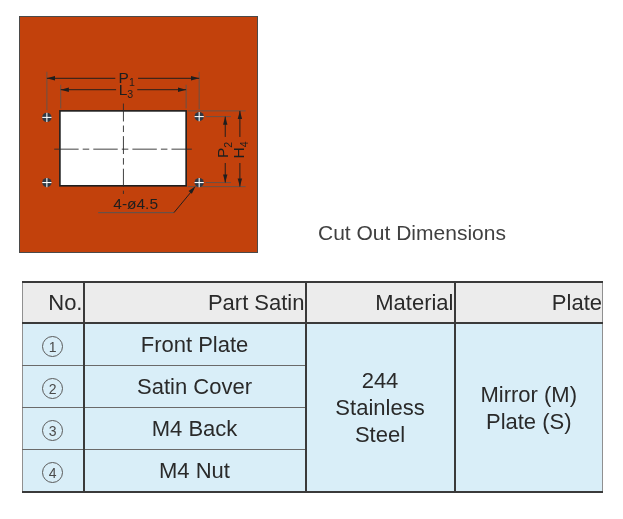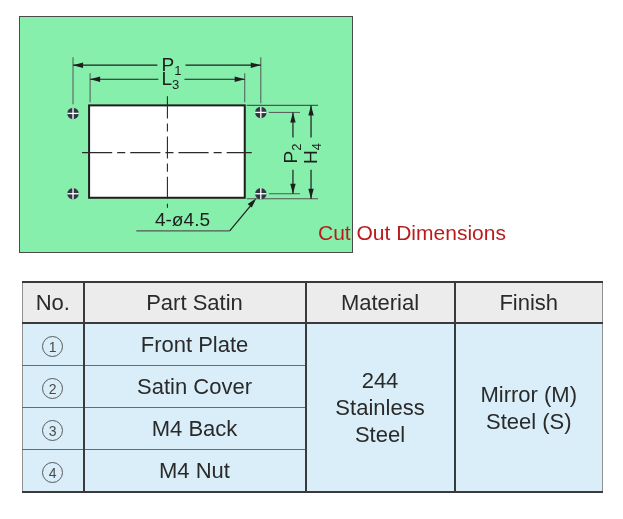--- a/index.html
+++ b/index.html
@@ -3,42 +3,42 @@
 <meta charset="utf-8">
 <style>
   html,body{margin:0;padding:0;}
   body{
     width:623px;height:519px;background:#ffffff;position:relative;
     font-family:"Liberation Sans","DejaVu Sans",sans-serif;color:#222;
     overflow:hidden;
   }
   
   .panel{
-    position:absolute;left:19px;top:16px;width:334px;height:237px;
-    background:#86efac;border:1.5px solid #4a4a4a;box-sizing:border-box;
+    position:absolute;left:19px;top:16px;width:239px;height:237px;
+    background:#c2410c;border:1.5px solid #4a4a4a;box-sizing:border-box;
   }
   .panel svg{display:block;width:100%;height:100%;}
   .caption{
-    position:absolute;left:318px;top:221px;font-size:21px;color:#b91c1c;
+    position:absolute;left:318px;top:221px;font-size:21px;color:#404040;
     white-space:nowrap;
   }
   .dim-text{font-size:19px;fill:#1e1e1e;}
   .dim-text .sub{font-size:13px;}
   .note-text{font-size:19px;fill:#1e1e1e;}
   
   table.spec{
     position:absolute;left:22px;top:281px;width:580px;
     border-collapse:collapse;table-layout:fixed;
     border-top:2px solid #3a3a3a;border-bottom:2.5px solid #3a3a3a;
     border-left:1px solid #909090;border-right:1px solid #909090;
     font-size:22px;color:#2a2a2a;
   }
   table.spec th{
     background:#ECECEC;font-weight:normal;height:39px;
-    border-bottom:2px solid #3a3a3a;text-align:center;padding:0;
+    border-bottom:2px solid #3a3a3a;text-align:right;padding:0;
   }
   table.spec td{
     background:#D9EEF8;height:41px;text-align:center;vertical-align:middle;padding:0;
   }
   .colsep{border-right:2px solid #3a3a3a;}
   tr.rowline td.rcell{border-bottom:1.5px solid #6a6a6a;}
   td.merge{white-space:pre-line;line-height:27px;}
   .circle-num{
     display:inline-flex;align-items:center;justify-content:center;
     width:21px;height:21px;border:1.5px solid #5a5a5a;border-radius:50%;
@@ -144,34 +144,34 @@
       <col style="width:61px">
       <col style="width:222px">
       <col style="width:149px">
       <col style="width:148px">
     </colgroup>
   <thead>
     <tr>
       <th class="colsep">No.</th>
       <th class="colsep">Part Satin</th>
       <th class="colsep">Material</th>
-      <th>Finish</th>
+      <th>Plate</th>
     </tr>
   </thead>
   <tbody>
     <tr class="rowline">
       <td class="colsep rcell">
         <span class="circle-num">1</span>
       </td>
       <td class="colsep rcell">Front Plate</td>
       <td class="colsep merge" rowspan="4">244
 Stainless
 Steel</td>
       <td class="merge" rowspan="4">Mirror (M)
-Steel (S)</td>
+Plate (S)</td>
     </tr>
     <tr class="rowline">
       <td class="colsep rcell">
         <span class="circle-num">2</span>
       </td>
       <td class="colsep rcell">Satin Cover</td>
     </tr>
     <tr class="rowline">
       <td class="colsep rcell">
         <span class="circle-num">3</span>

